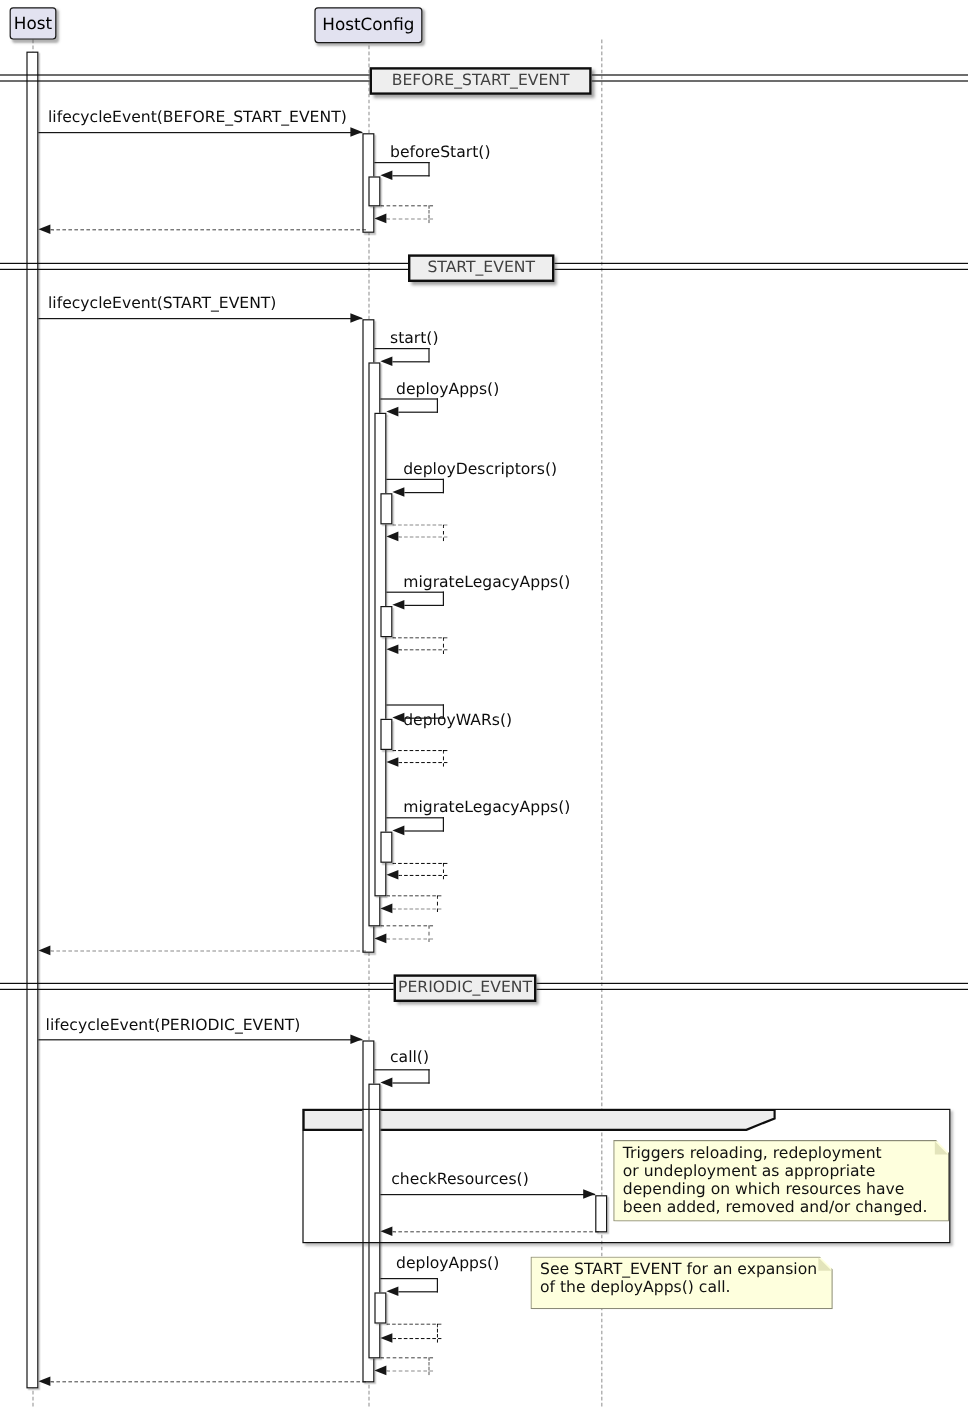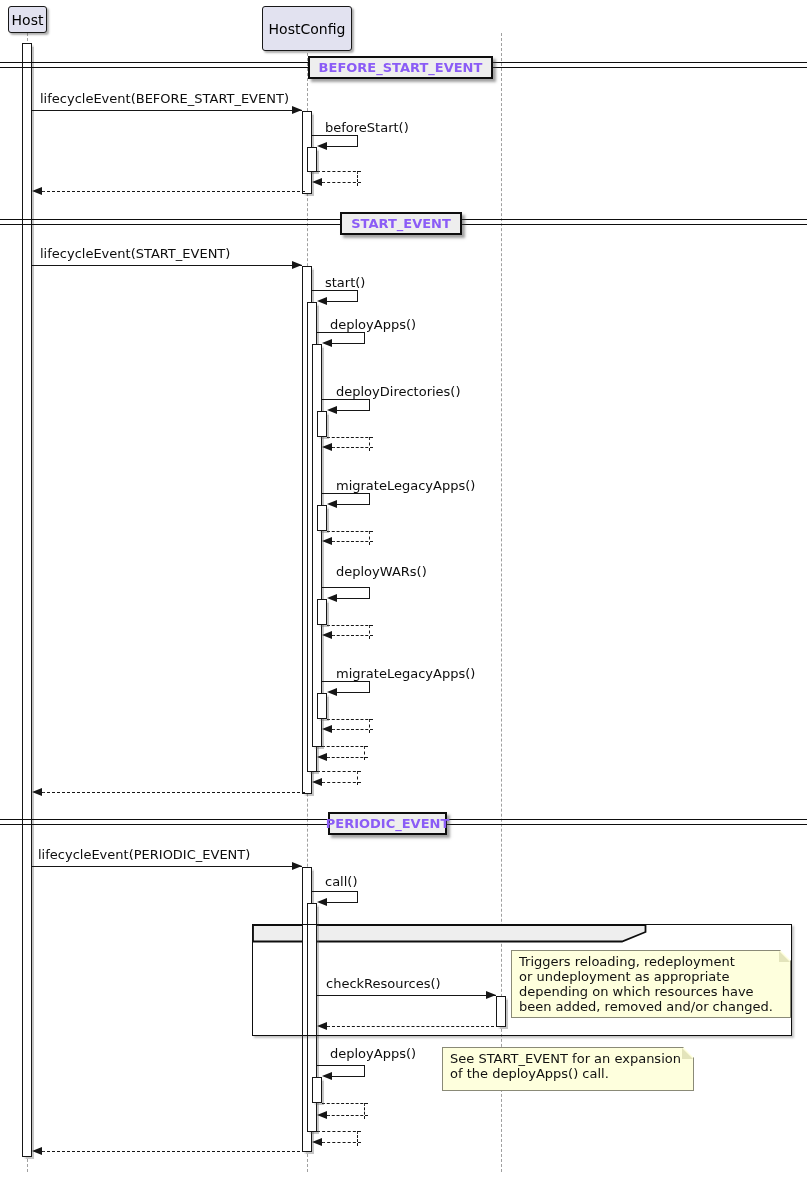--- a/index.html
+++ b/index.html
@@ -27,21 +27,21 @@
   .msg{position:absolute;font-size:13px;color:#0d0d0d;white-space:nowrap;line-height:14px;}
 
   
   .participant{position:absolute;background:#E2E2F0;border:1.4px solid #181818;border-radius:3px;
                display:flex;align-items:center;justify-content:center;font-size:14px;color:#000;
                box-sizing:border-box;box-shadow:2px 2px 2px rgba(80,80,80,.45);}
 
   
   .divider-line{position:absolute;left:0;width:807px;height:0;border-top:1.8px solid #0e0e0e;}
   .divider-label{position:absolute;background:#EEEEEE;border:2px solid #0e0e0e;display:flex;
-                 align-items:center;justify-content:center;font-size:13px;font-weight:bold;color:#8b5cf6;
+                 align-items:center;justify-content:center;font-size:13px;font-weight:normal;color:#404040;
                  box-sizing:border-box;box-shadow:2.5px 2.5px 2.5px rgba(70,70,70,.5);}
 
   
   .group-frame{position:absolute;border:1.8px solid #0e0e0e;box-sizing:border-box;background:transparent;
                box-shadow:2px 2px 2px rgba(80,80,80,.35);}
   .group-header-svg{position:absolute;}
   .group-title{position:absolute;font-size:12.5px;font-weight:bold;color:#000;white-space:nowrap;line-height:15px;}
 
   
   .note{position:absolute;background:#FEFFDD;border:1px solid #8a8a77;box-sizing:border-box;
@@ -109,41 +109,41 @@
   <div class="vl" style="left:357px;top:290px;height:12px;"></div>
   <div class="hl" style="left:327px;top:301px;width:31px;"></div>
   <div class="ah ah-l" style="left:317px;top:297px;"></div>
 
   <div class="msg" style="left:330px;top:318px;">deployApps()</div>
   <div class="hl" style="left:317px;top:332px;width:48px;"></div>
   <div class="vl" style="left:364px;top:332px;height:12px;"></div>
   <div class="hl" style="left:332px;top:343px;width:33px;"></div>
   <div class="ah ah-l" style="left:322px;top:339px;"></div>
 
-  <div class="msg" style="left:336px;top:385px;">deployDirectories()</div>
+  <div class="msg" style="left:336px;top:385px;">deployDescriptors()</div>
   <div class="hl" style="left:322px;top:399px;width:48px;"></div>
   <div class="vl" style="left:369px;top:399px;height:12px;"></div>
   <div class="hl" style="left:337px;top:410px;width:33px;"></div>
   <div class="ah ah-l" style="left:327px;top:406px;"></div>
   <div class="hl dash" style="left:327px;top:437px;width:43px;"></div>
   <div class="vl dash" style="left:369px;top:437px;height:11px;"></div>
   <div class="hl dash" style="left:332px;top:447px;width:38px;"></div>
   <div class="ah ah-l" style="left:322px;top:443px;"></div>
 
   <div class="msg" style="left:336px;top:479px;">migrateLegacyApps()</div>
   <div class="hl" style="left:322px;top:493px;width:48px;"></div>
   <div class="vl" style="left:369px;top:493px;height:12px;"></div>
   <div class="hl" style="left:337px;top:504px;width:33px;"></div>
   <div class="ah ah-l" style="left:327px;top:500px;"></div>
   <div class="hl dash" style="left:327px;top:531px;width:43px;"></div>
   <div class="vl dash" style="left:369px;top:531px;height:11px;"></div>
   <div class="hl dash" style="left:332px;top:541px;width:38px;"></div>
   <div class="ah ah-l" style="left:322px;top:537px;"></div>
 
-  <div class="msg" style="left:336px;top:565px;">deployWARs()</div>
+  <div class="msg" style="left:336px;top:594px;">deployWARs()</div>
   <div class="hl" style="left:322px;top:587px;width:48px;"></div>
   <div class="vl" style="left:369px;top:587px;height:12px;"></div>
   <div class="hl" style="left:337px;top:598px;width:33px;"></div>
   <div class="ah ah-l" style="left:327px;top:594px;"></div>
   <div class="hl dash" style="left:327px;top:625px;width:43px;"></div>
   <div class="vl dash" style="left:369px;top:625px;height:11px;"></div>
   <div class="hl dash" style="left:332px;top:635px;width:38px;"></div>
   <div class="ah ah-l" style="left:322px;top:631px;"></div>
 
   <div class="msg" style="left:336px;top:667px;">migrateLegacyApps()</div>
@@ -212,21 +212,21 @@
   <div class="divider-line" style="top:224px;"></div>
   <div class="divider-label" style="left:340px;top:212px;width:122px;height:23px;">START_EVENT</div>
 
   <div class="divider-line" style="top:819px;"></div>
   <div class="divider-line" style="top:824px;"></div>
   <div class="divider-label" style="left:328px;top:812px;width:119px;height:23px;">PERIODIC_EVENT</div>
 
   <div class="group-frame" style="left:252px;top:924px;width:540px;height:112px;"></div>
 
   <div class="participant" style="left:8px;top:6px;width:39px;height:27px;">Host</div>
-  <div class="participant" style="left:262px;top:6px;width:90px;height:45px;">HostConfig</div>
+  <div class="participant" style="left:262px;top:6px;width:90px;height:30px;">HostConfig</div>
 
   <div class="note" style="left:511px;top:950px;width:280px;height:68px;">Triggers reloading, redeployment
 or undeployment as appropriate
 depending on which resources have
 been added, removed and/or changed.</div>
   <div class="note" style="left:442px;top:1047px;width:252px;height:44px;">See START_EVENT for an expansion
 of the deployApps() call.</div>
 
 </div>
 

